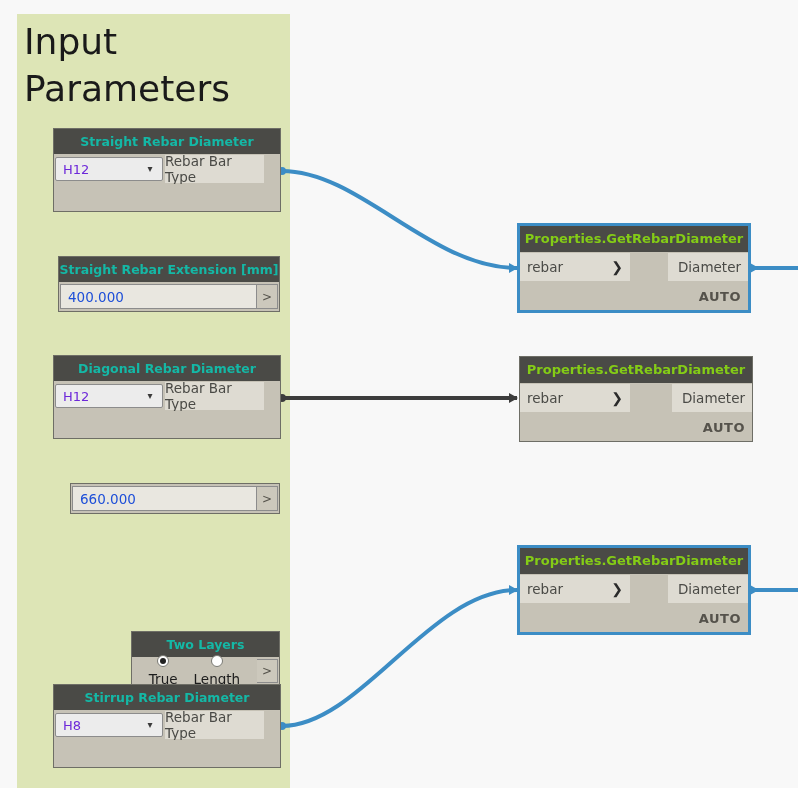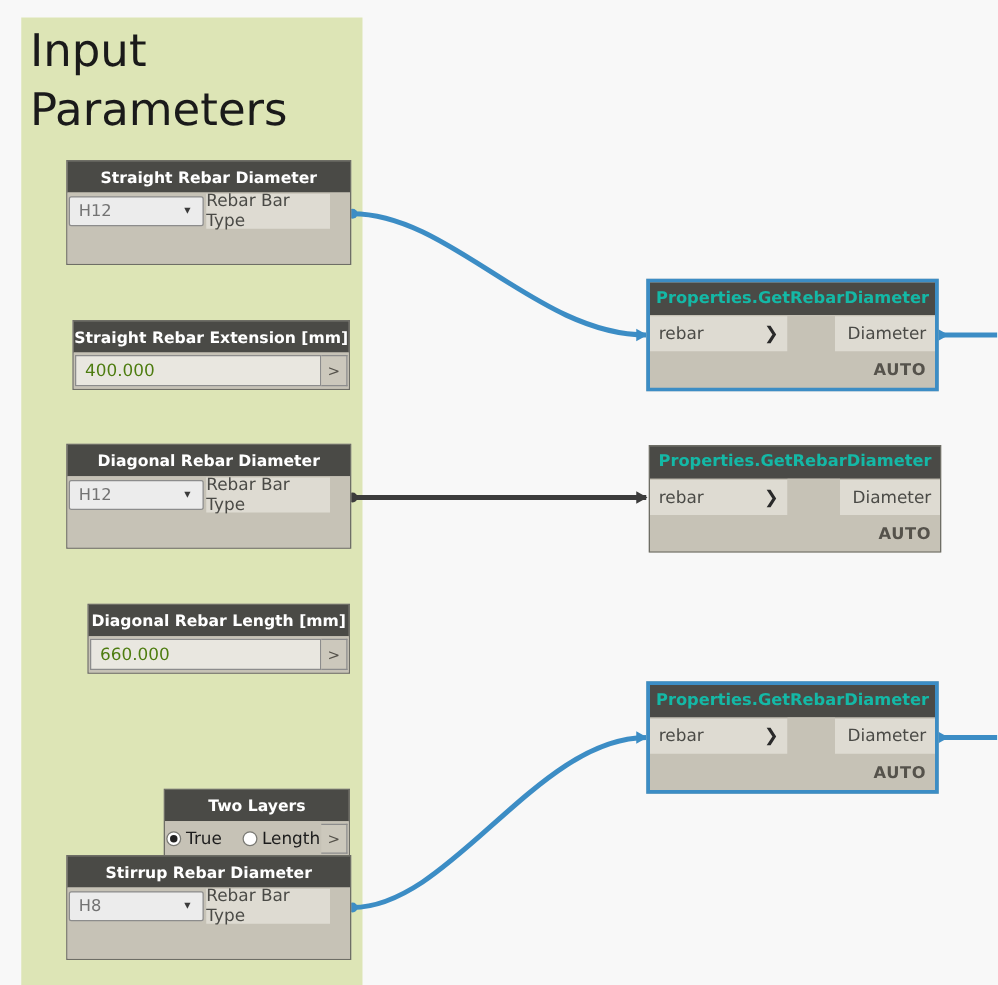--- a/index.html
+++ b/index.html
@@ -56,21 +56,21 @@
   
   .node {
     position: absolute;
     box-sizing: border-box;
     background: #c6c2b6;
     border: 1px solid #6e6e66;
     font-family: "DejaVu Sans", sans-serif;
   }
   .node-header {
     background: #4a4a46;
-    color: #ffffff;
+    color: #14b8a6;
     font-size: 12.5px;
     font-weight: bold;
     text-align: center;
     line-height: 25px;
     height: 25px;
     white-space: nowrap;
     overflow: hidden;
   }
   .node-body {
     display: flex;
@@ -92,21 +92,21 @@
     background: #ececec;
     border: 1px solid #8c8c8c;
     border-radius: 2px;
     position: relative;
     display: flex;
     align-items: center;
     height: 24px;
   }
   .dd-value {
     font-size: 13px;
-    color: #737373;
+    color: #6d28d9;
     padding-left: 7px;
     flex: 1;
   }
   .dd-chevron {
     width: 18px;
     text-align: center;
     font-size: 10px;
     color: #3a3a3a;
     line-height: 10px;
     padding-right: 3px;
@@ -126,21 +126,21 @@
   
   .num-field {
     flex: 1;
     background: #e9e7e0;
     border: 1px solid #8c8c8c;
     margin: 2px 0 2px 1px;
     box-sizing: border-box;
     display: flex;
     align-items: center;
     font-size: 13.5px;
-    color: #4d7c0f;
+    color: #1d4ed8;
     padding-left: 7px;
   }
   .gt-btn {
     width: 21px;
     background: #ccc8bc;
     border: 1px solid #8c8c8c;
     border-left: none;
     margin: 2px 1px 2px 0;
     box-sizing: border-box;
     display: flex;
@@ -164,20 +164,21 @@
     justify-content: center;
     gap: 16px;
     background: #c6c2b6;
   }
   .radio {
     display: flex;
     align-items: center;
     gap: 4px;
     font-size: 13.5px;
     color: #1c1c1c;
+    flex-direction: column;
   }
   .radio-dot {
     width: 12px; height: 12px;
     border-radius: 50%;
     background: #ffffff;
     border: 1px solid #7a7a74;
     box-sizing: border-box;
     position: relative;
     flex: none;
   }
@@ -194,21 +195,21 @@
   .fn-node {
     position: absolute;
     box-sizing: border-box;
     width: 234px;
     background: #c6c2b6;
   }
   .fn-node.selected { border: 3px solid #3c8dc5; }
   .fn-node.plain { border: 1px solid #6e6e66; }
   .fn-header {
     background: #4a4a46;
-    color: #14b8a6;
+    color: #84cc16;
     font-size: 13px;
     font-weight: bold;
     text-align: center;
     line-height: 26px;
     height: 26px;
     white-space: nowrap;
   }
   .fn-ports {
     display: flex;
     height: 30px;
@@ -313,21 +314,20 @@
       <div class="dd-select">
         <span class="dd-value">H12</span>
         <span class="dd-chevron">▾</span>
       </div>
       <div class="port-out-label">Rebar Bar Type</div>
     </div>
     <div class="node-footer"></div>
   </div>
 
   <div class="node" style="left:70px; top:483px; width:210px;">
-    <div class="node-header">Diagonal Rebar Length [mm]</div>
     <div class="node-body" style="height:29px;">
       <div class="num-field">660.000</div>
       <div class="gt-btn">&gt;</div>
     </div>
   </div>
 
   <div class="node" style="left:131px; top:583px; width:149px;margin-top:48px;">
     <div class="node-header">Two Layers</div>
     <div class="bool-body">
       <div class="bool-opts">

